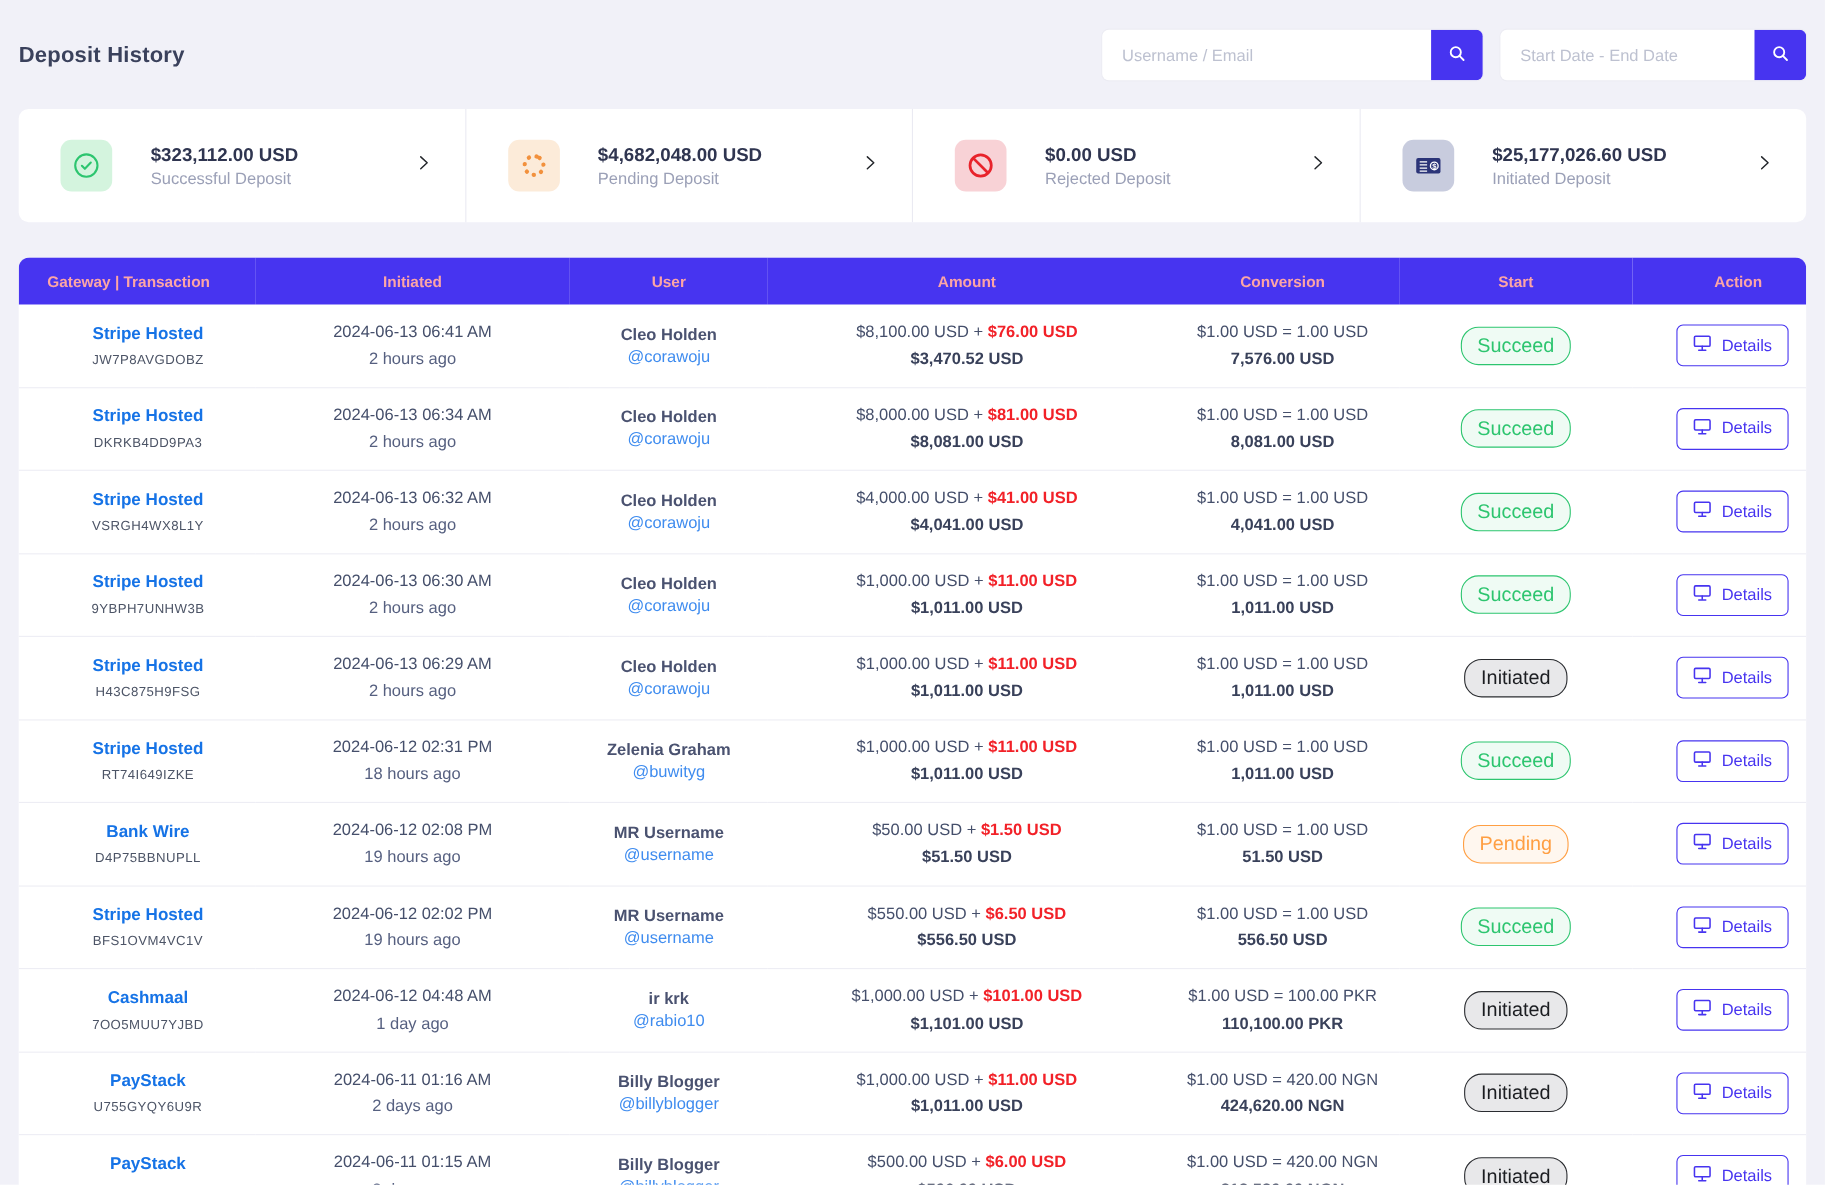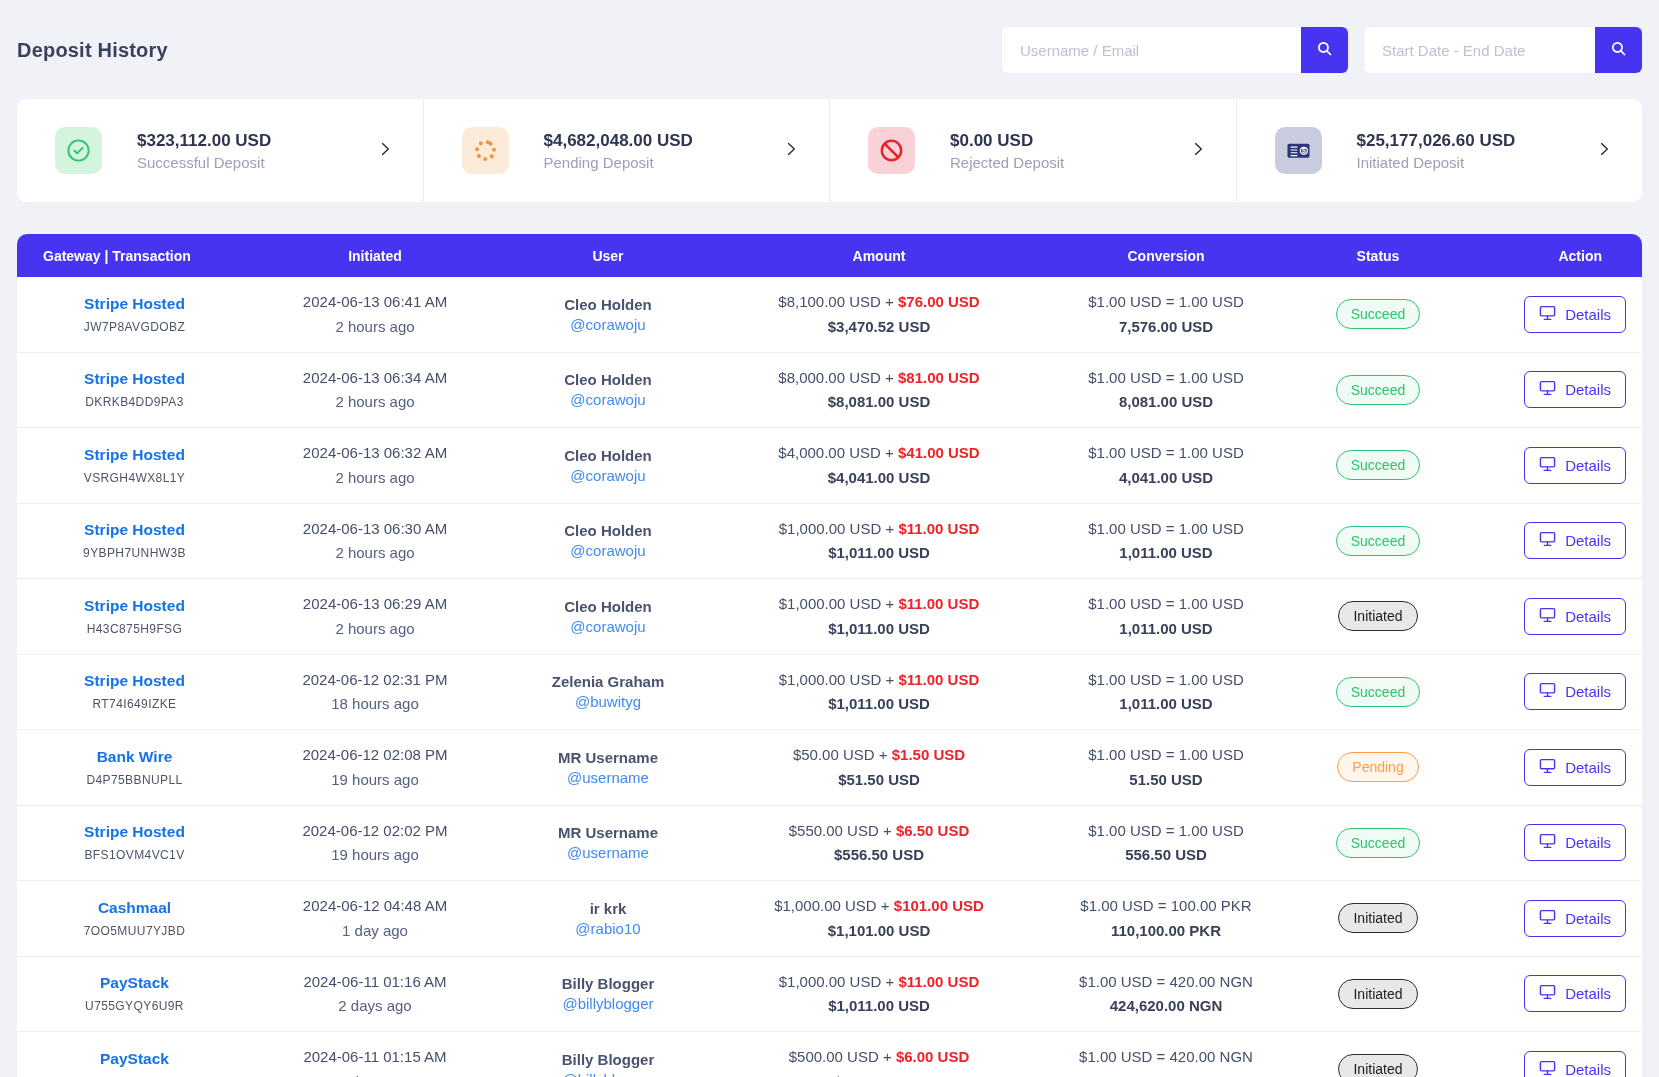--- a/index.html
+++ b/index.html
@@ -52,21 +52,21 @@
   .stat-label { font-size:15px; color:#9BA0B7; margin-top:3px; }
   .stat-chevron { flex:0 0 auto; margin-left:10px; }
 
   
   .table-wrap {
     margin:32px 17px 0 17px; background:#fff;
     border-radius:10px 10px 0 0; overflow:hidden;
   }
   table { width:100%; border-collapse:collapse; table-layout:fixed; }
   thead th {
-    background:#4734F0; color:#ffffff; font-size:14px; font-weight:700;
+    background:#4734F0; color:#fca5a5; font-size:14px; font-weight:700;
     height:43px; text-align:center; padding:0 6px;
   }
   thead th.col-gateway { text-align:left; padding-left:26px; }
   thead th.col-action { text-align:right; padding-right:40px; }
   tbody tr { border-bottom:1px solid #EDEDF4; background:#fff; }
   tbody td { padding:14px 6px; text-align:center; font-size:15px; vertical-align:middle; }
   td.cell-gateway { text-align:center; padding-left:26px; }
   td.cell-action { text-align:right; padding-right:16px; }
 
   .gateway-link { color:#1673E6; font-weight:700; font-size:15.5px; text-decoration:none; cursor:pointer; display:inline-block; }
@@ -78,21 +78,21 @@
 
   .user-name { font-weight:700; color:#4A5270; }
   .user-link { color:#3F8CEF; text-decoration:none; cursor:pointer; display:inline-block; margin-top:3px; }
 
   .fee { color:#F22128; font-weight:700; }
   .amt-total { font-weight:700; color:#39415A; }
   .conv-total { font-weight:700; color:#39415A; }
 
   .badge {
     display:inline-block; padding:5px 14px; border-radius:16px;
-    font-size:14px; border:1px solid; line-height:1.3;
+    font-size:18px; border:1px solid; line-height:1.3;
   }
   .badge-success  { color:#2DC56F; border-color:#2DC56F; background:#EFFBF4; }
   .badge-pending  { color:#FF9F43; border-color:#FF9F43; background:#FFF7EF; }
   .badge-initiated{ color:#1B1D21; border-color:#2A2C30; background:#E8E8EA; }
 
   .details-btn {
     display:inline-flex; align-items:center; gap:9px;
     border:1px solid #4734F0; color:#4734F0; background:#fff;
     border-radius:6px; padding:8px 14px; font-size:15px; cursor:pointer;
     font-family:"Liberation Sans", sans-serif;
@@ -217,21 +217,21 @@
         <col style="width:212px">
         <col style="width:158px">
     </colgroup>
     <thead>
       <tr>
         <th class="col-gateway">Gateway | Transaction</th>
         <th>Initiated</th>
         <th>User</th>
         <th>Amount</th>
         <th>Conversion</th>
-        <th>Status</th>
+        <th>Start</th>
         <th class="col-action">Action</th>
       </tr>
     </thead>
     <tbody>
   <tr>
     <td class="cell-gateway">
       <a class="gateway-link">Stripe Hosted</a>
       <span class="trx-id">JW7P8AVGDOBZ</span>
     </td>
     <td class="cell-initiated">

